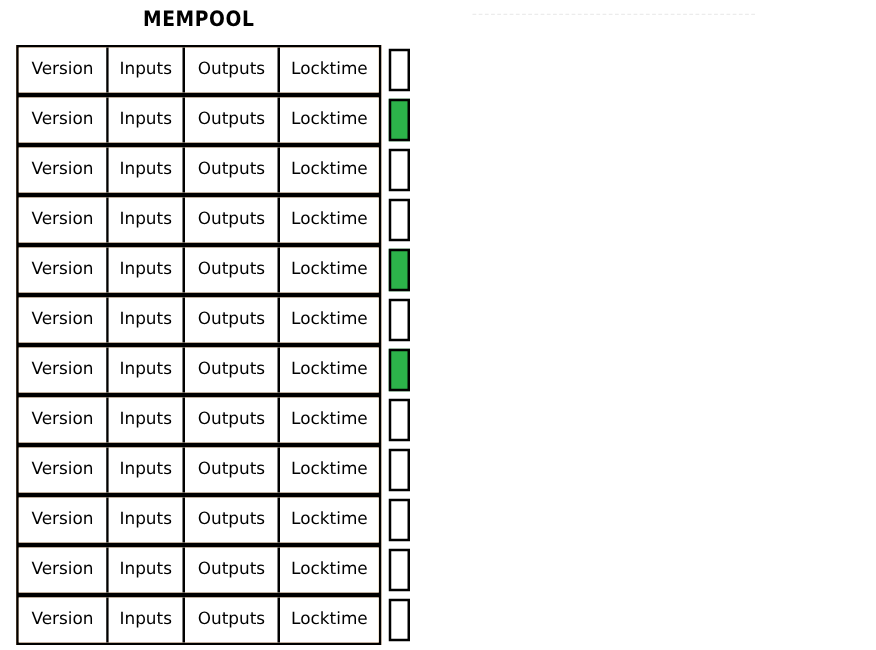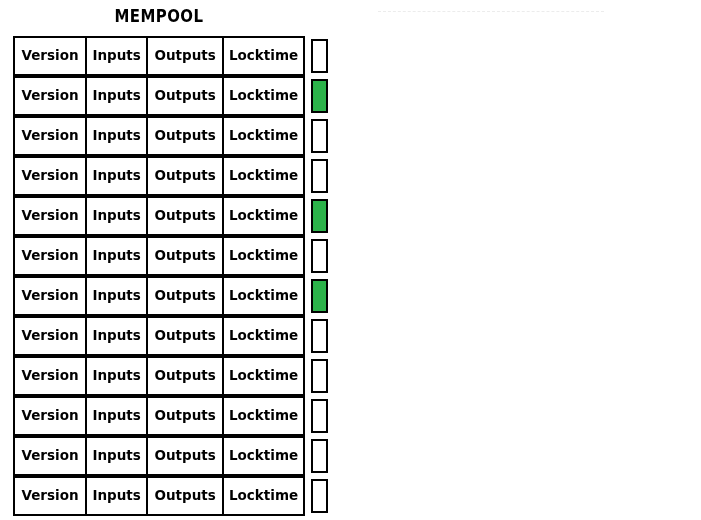--- a/index.html
+++ b/index.html
@@ -55,21 +55,20 @@
     position: absolute;
     left: 0;
     top: 0;
     width: 292px;
     height: 40px;
     box-sizing: border-box;
     border: 2px solid #000000;
     background: #fdba74;
     display: flex;
     align-items: stretch;
-    font-weight: bold;
   }
 
   .tx-cell {
     box-sizing: border-box;
     border-right: 2px solid #000000;
     display: flex;
     align-items: center;
     justify-content: center;
     font-size: 13.5px;
     line-height: 1;

